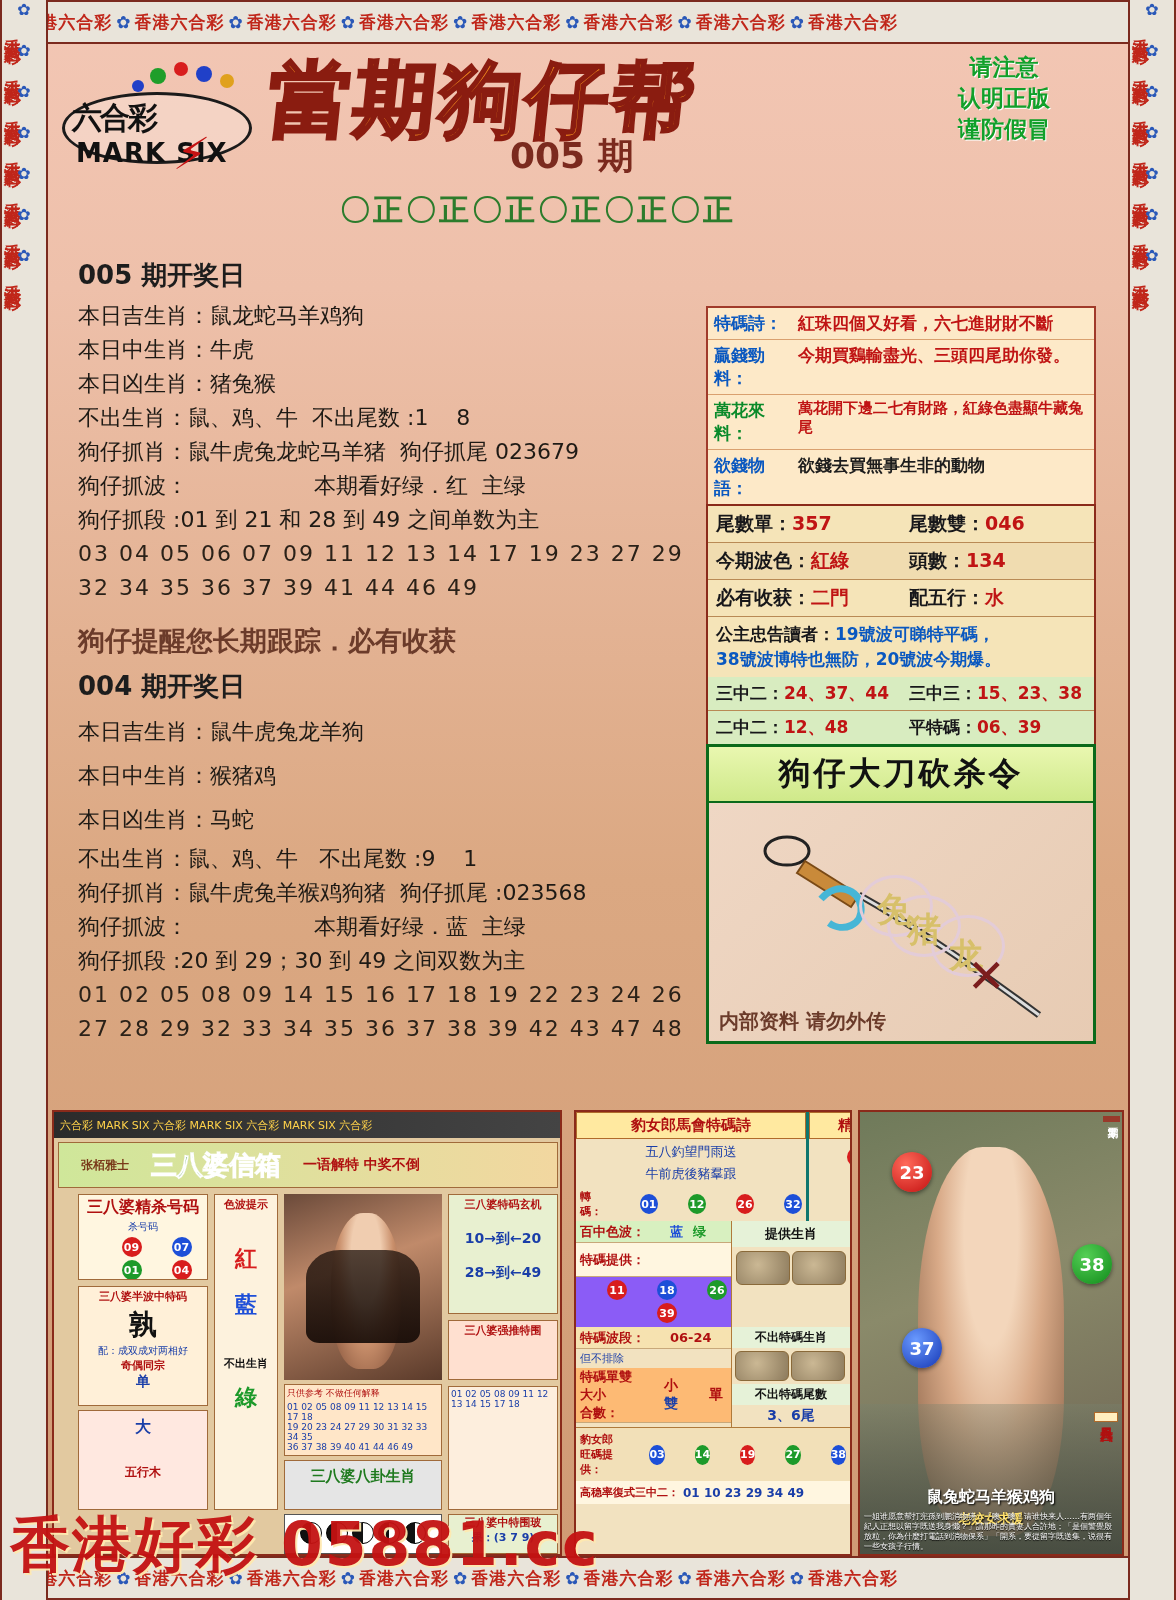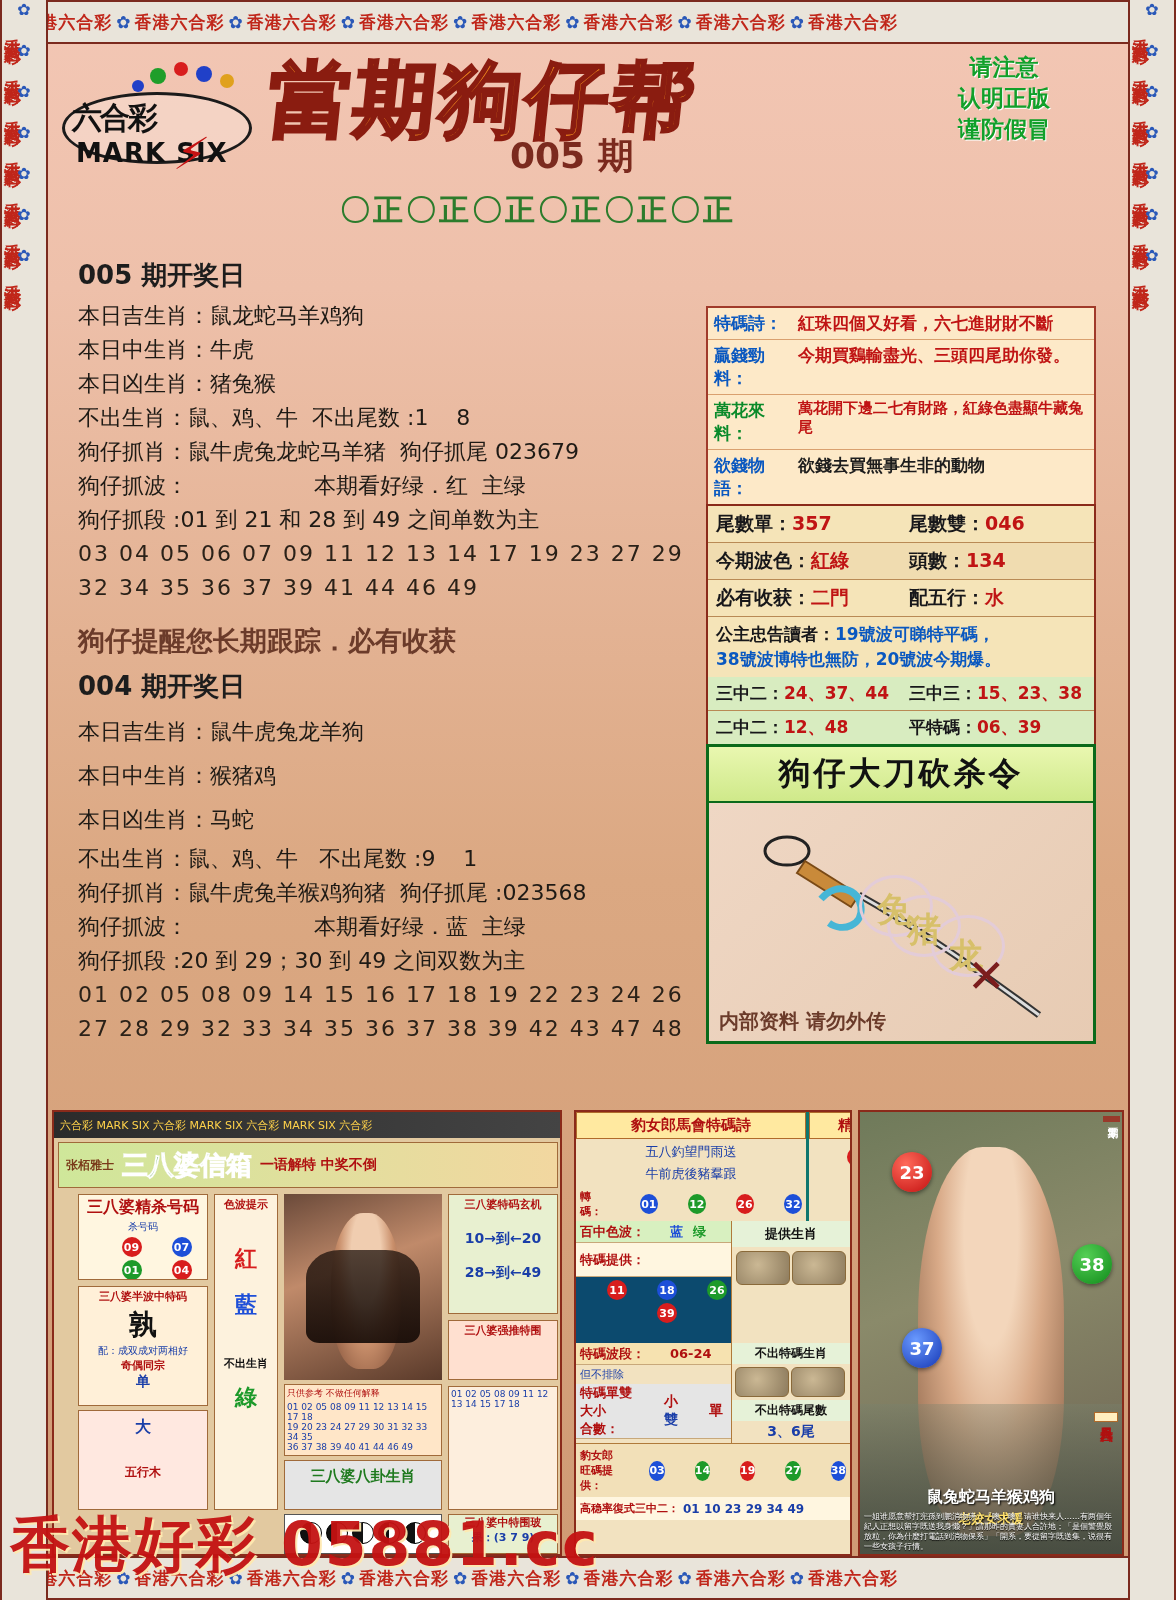--- a/index.html
+++ b/index.html
@@ -464,21 +464,21 @@
     </div>
   </div>
 
   <div class="bottom">
 
     <div class="panelA">
       <div class="pa-strip">六合彩  MARK SIX  六合彩  MARK SIX  六合彩  MARK SIX  六合彩</div>
       <div class="pa-grid">
 
         <div class="mini" style="left:4px;top:4px;width:500px;height:46px;background:linear-gradient(90deg,#cfe79a,#f2d7a0);">
-          <div style="display:flex;align-items:center;height:100%;gap:8px;padding:0 7px">
+          <div style="display:flex;align-items:center;height:100%;gap:22px;padding:0 22px">
             <span style="font-size:12px;color:#7a3a1a;font-weight:bold">张栢雅士</span>
             <span style="font-size:26px;font-weight:bold;color:#1f7a1f;-webkit-text-stroke:1px #fff">三八婆信箱</span>
             <span style="font-size:14px;font-weight:bold;color:#b01010">一语解特 中奖不倒</span>
           </div>
         </div>
 
         <div class="mini" style="left:24px;top:56px;width:130px;height:86px;">
           <div class="mini-h">三八婆精杀号码</div>
           <div style="text-align:center;font-size:10px;color:#1a3ea8">杀号码</div>
           <div class="balls">
@@ -595,21 +595,21 @@
       <div style="display:flex">
         <div style="flex:1;border-right:1px solid #b07a3a">
           <div class="pbrow" style="background:#d8f0c0">
             <div class="pbk">百中色波：</div>
             <div class="pbv" style="color:#1d4fd8">蓝</div>
             <div class="pbv" style="color:#1d9a2a;margin-left:8px">绿</div>
           </div>
           <div class="pbrow" style="min-height:34px;background:#fff6e0">
             <div class="pbk">特碼提供：</div>
           </div>
-          <div class="balls" style="background:#0c4a6e;padding-bottom:20px">
+          <div class="balls" style="background:#8b5cf6;padding-bottom:4px">
             <div class="b r">11</div>
             <div class="b bl">18</div>
             <div class="b g">26</div>
             <div class="b r">39</div>
           </div>
         </div>
         <div style="flex:0 0 118px">
           <div style="text-align:center;font-size:13px;font-weight:bold;color:#111;padding:4px 0;background:#e6f2d8">提供生肖</div>
           <div style="display:flex;gap:2px;padding:4px">
             <div class="animal" style="width:54px;height:34px;border-radius:6px"></div>
@@ -618,21 +618,21 @@
         </div>
       </div>
 
       <div style="display:flex">
         <div style="flex:1;border-right:1px solid #b07a3a">
           <div class="pbrow" style="background:#f6e2b0">
             <div class="pbk">特碼波段：</div>
             <div class="pbv" style="color:#b01010">06-24</div>
           </div>
           <div style="font-size:11px;color:#1a3ea8;padding:2px 4px">但不排除</div>
-          <div class="pbrow" style="background:#e5e5e5;min-height:40px">
+          <div class="pbrow" style="background:#fdba74;min-height:40px">
             <div style="flex:1">
               <div class="pbk">特碼單雙大小</div>
               <div class="pbk">合數：</div>
             </div>
             <div style="flex:0 0 60px">
               <div style="font-size:14px;font-weight:bold;color:#b01010;text-align:center">小</div>
               <div style="font-size:14px;font-weight:bold;color:#1a3ea8;text-align:center">雙</div>
             </div>
             <div style="flex:0 0 30px">
               <div style="font-size:14px;font-weight:bold;color:#b01010;text-align:center">單</div>

